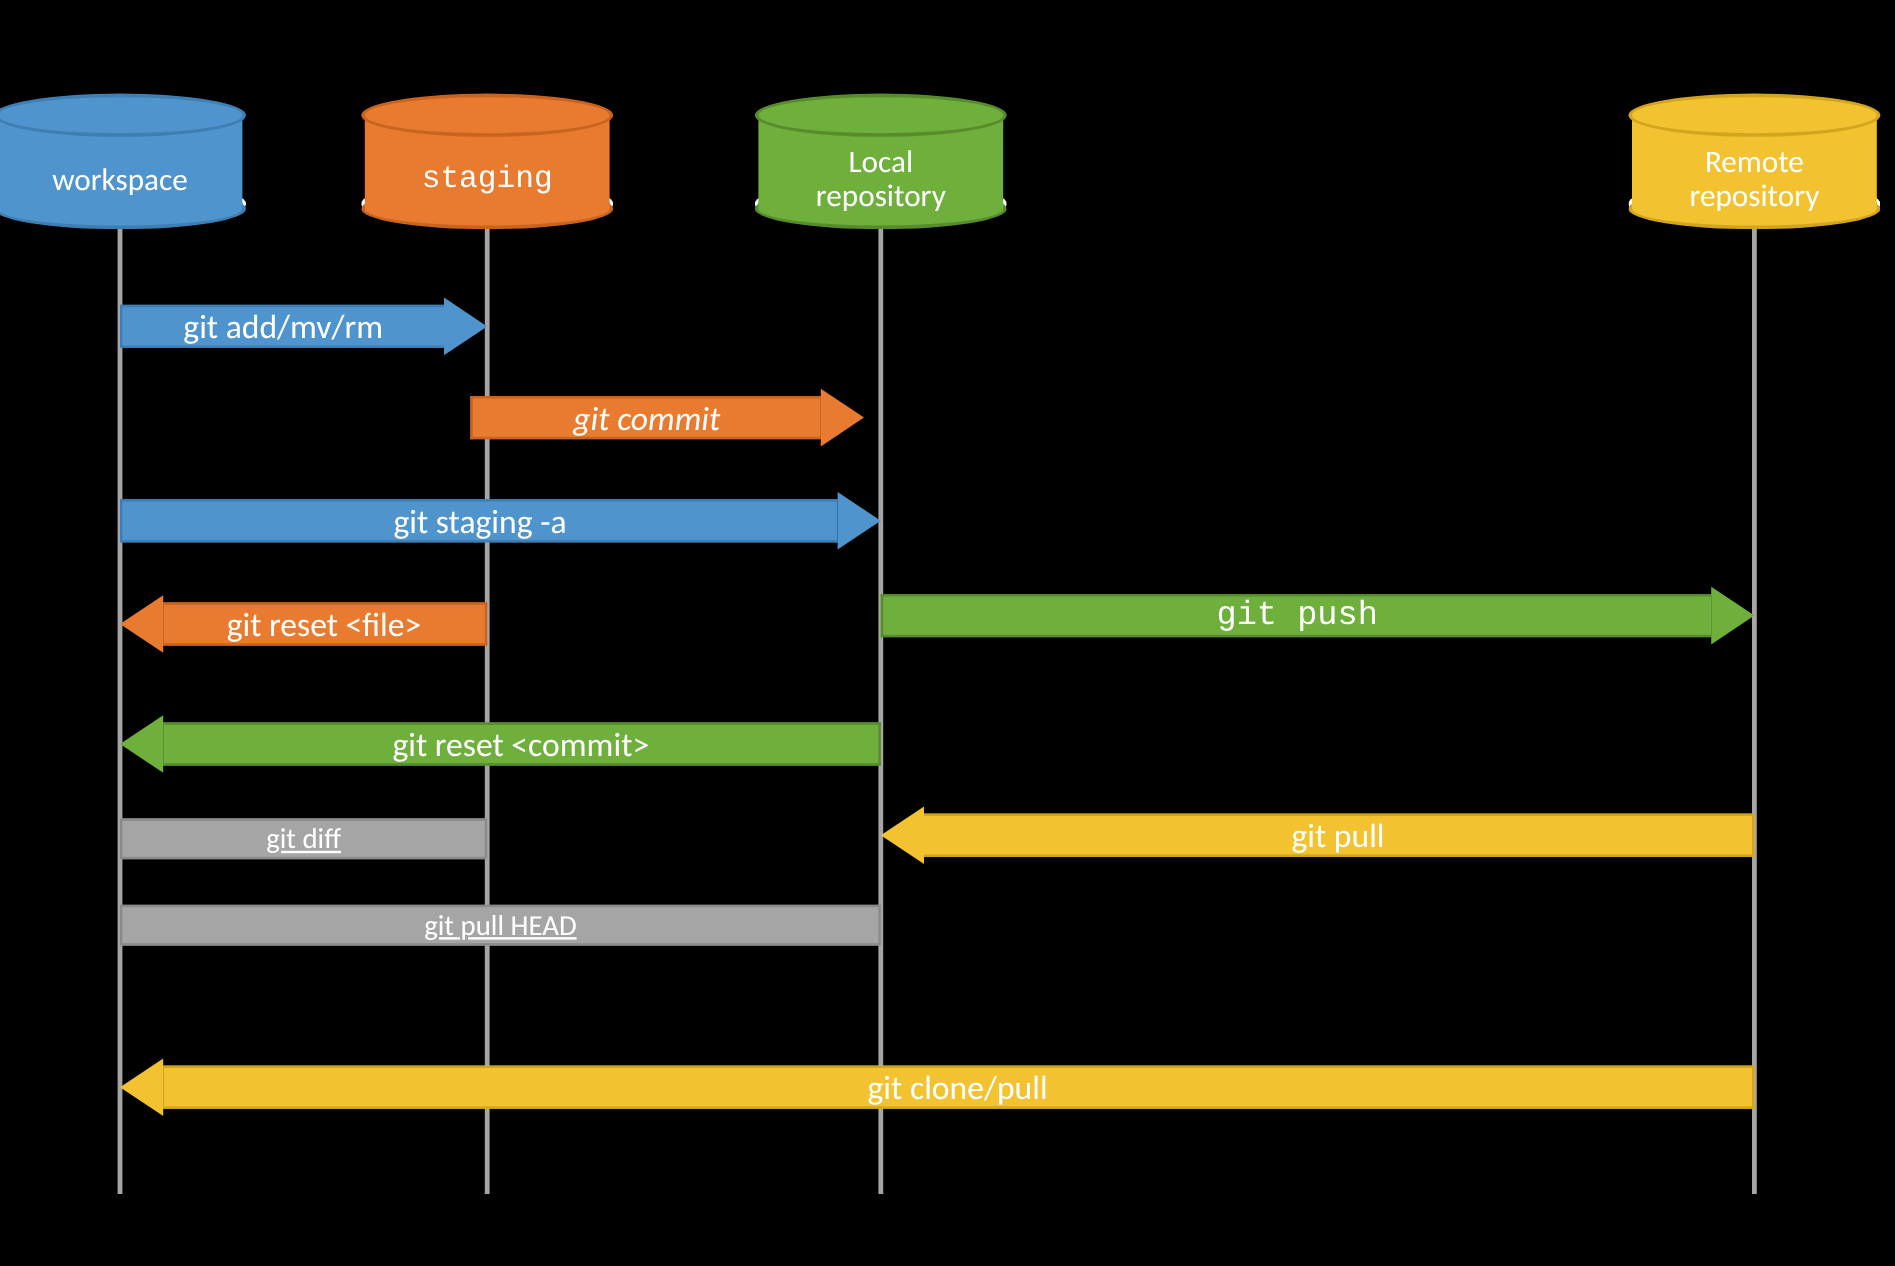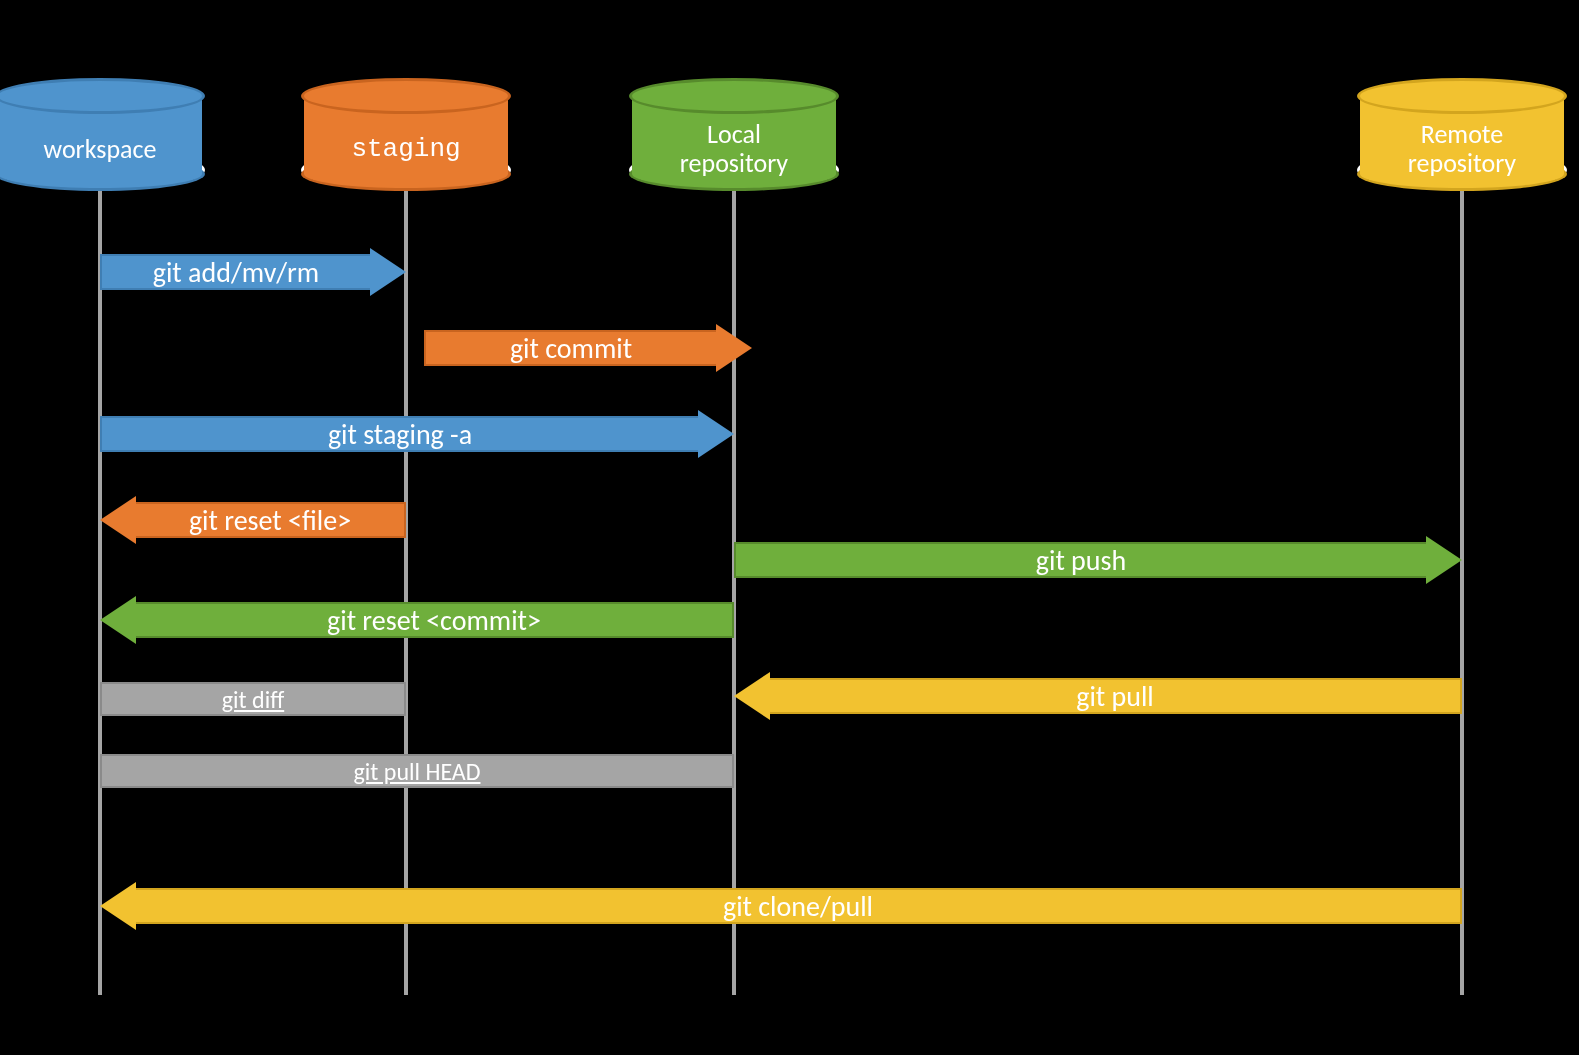--- a/index.html
+++ b/index.html
@@ -195,39 +195,39 @@
       <div class="fill"></div>
       <div class="lid"></div>
       <div class="label">Remote<br>repository</div>
     </div>
     <div class="arrow right c-blue" style="left: 100px; width: 306px; top: 248px;">
       <div class="shaft">
         <span>git add/mv/rm</span>
       </div>
       <div class="head"></div>
     </div>
-    <div class="arrow right c-orange" style="left: 424px; width: 328px; top: 324px;">
+    <div class="arrow right c-orange" style="left: 392px; width: 328px; top: 324px; font-style: italic;">
       <div class="shaft">
         <span>git commit</span>
       </div>
       <div class="head"></div>
     </div>
     <div class="arrow right c-blue" style="left: 100px; width: 634px; top: 410px;">
       <div class="shaft">
         <span>git staging -a</span>
       </div>
       <div class="head"></div>
     </div>
     <div class="arrow left c-orange" style="left: 100px; width: 306px; top: 496px;">
       <div class="shaft">
         <span>git reset &lt;file&gt;</span>
       </div>
       <div class="head"></div>
     </div>
-    <div class="arrow right c-green" style="left: 734px; width: 728px; top: 536px;">
+    <div class="arrow right c-green" style="left: 734px; width: 728px; top: 489px; font-family: Liberation Mono, monospace;">
       <div class="shaft">
         <span>git push</span>
       </div>
       <div class="head"></div>
     </div>
     <div class="arrow left c-green" style="left: 100px; width: 634px; top: 596px;">
       <div class="shaft">
         <span>git reset &lt;commit&gt;</span>
       </div>
       <div class="head"></div>

